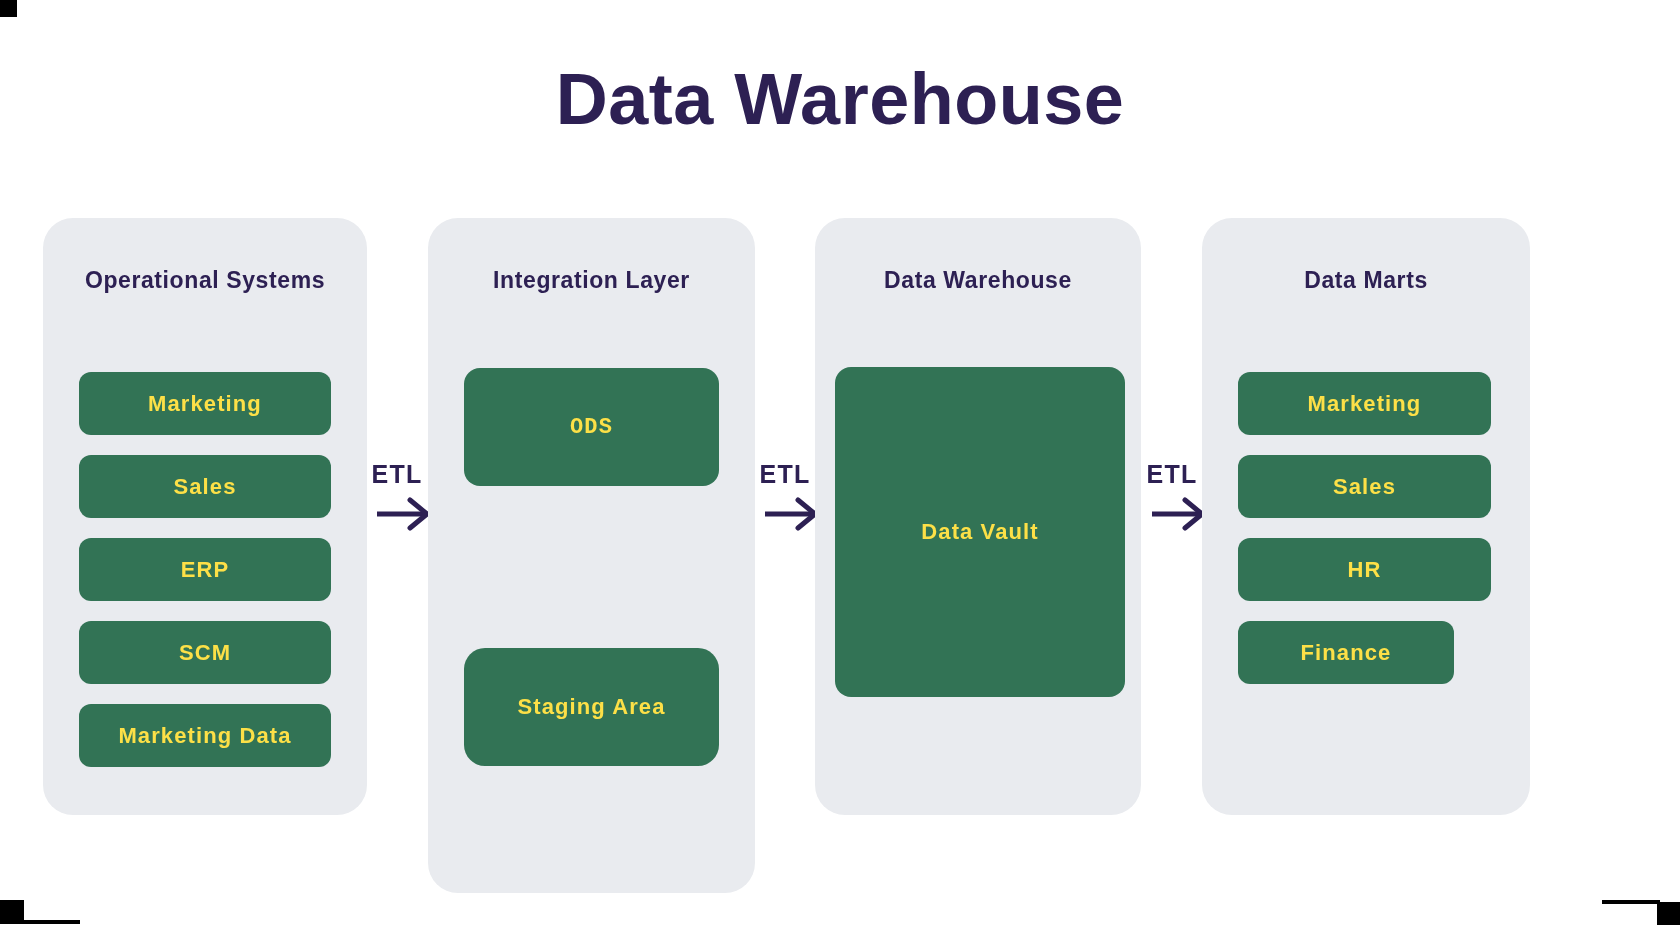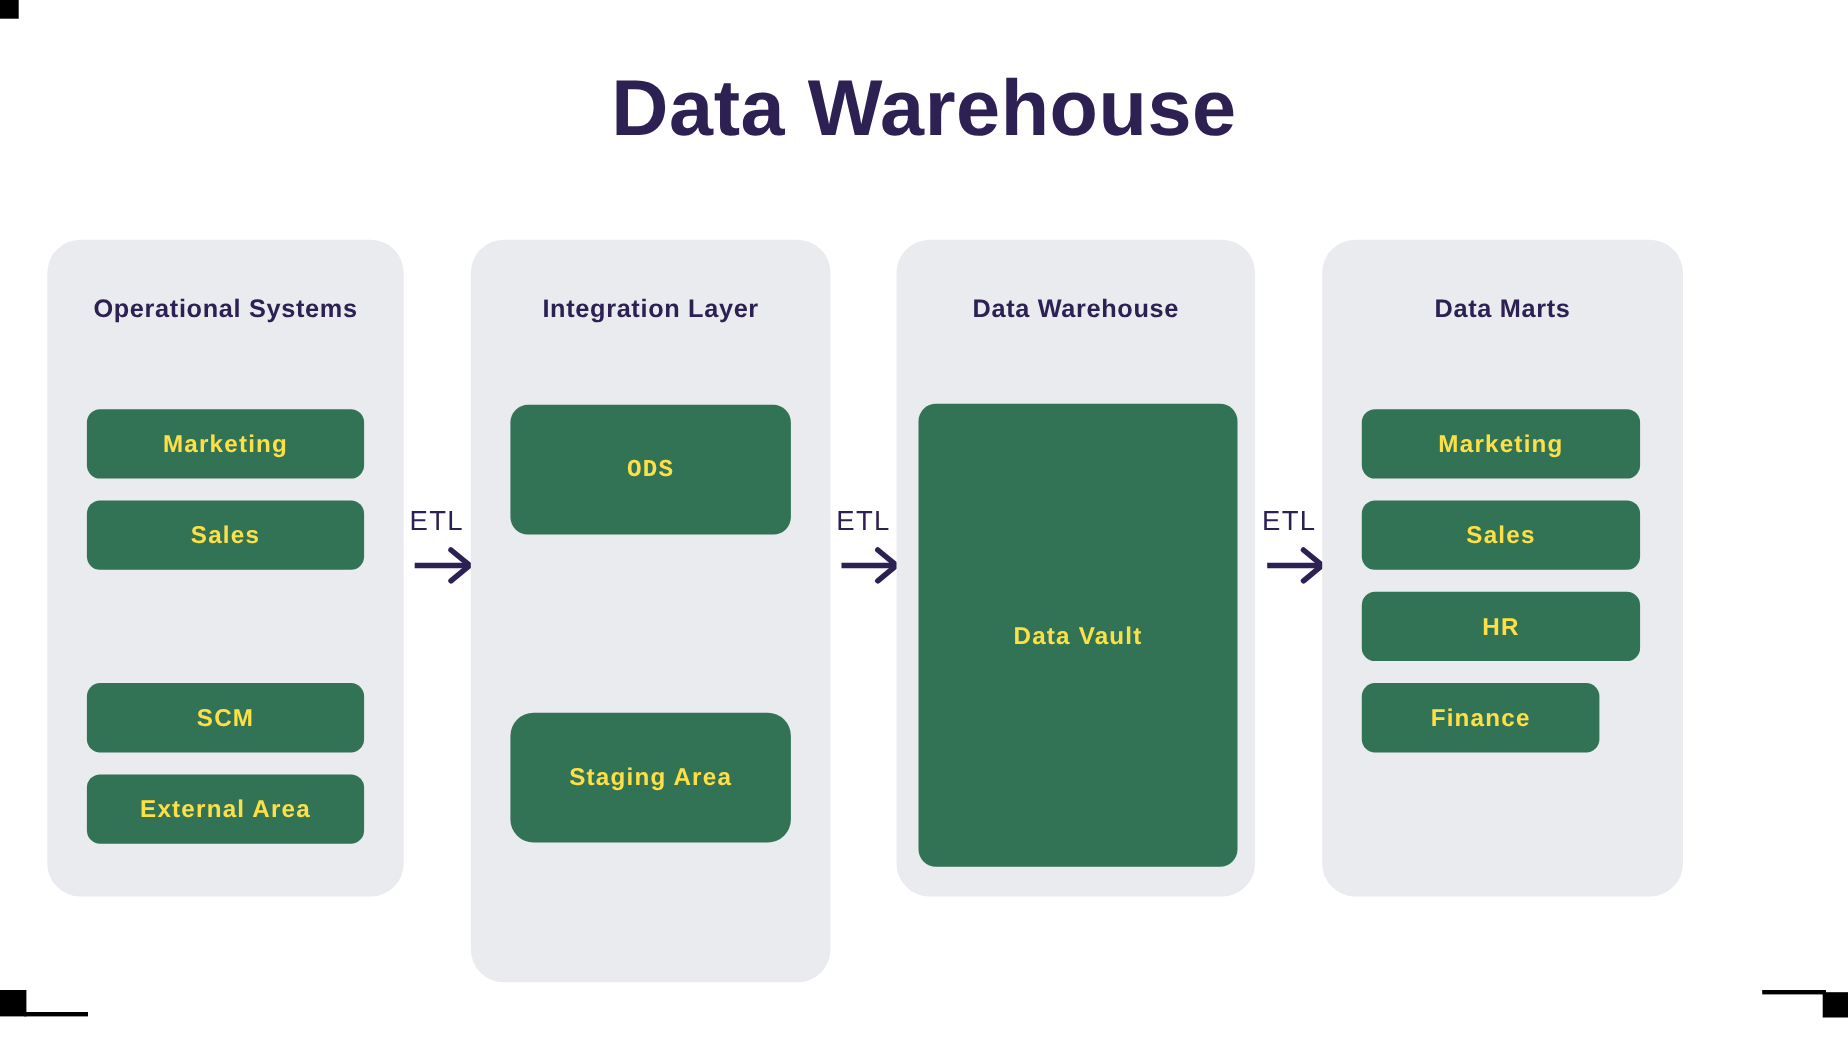--- a/index.html
+++ b/index.html
@@ -95,21 +95,21 @@
     position: absolute;
     width: 90px;
   }
   .etl-label {
     position: absolute;
     left: 0;
     top: 0;
     width: 90px;
     text-align: center;
     font-size: 25px;
-    font-weight: 400;
+    font-weight: 700;
     letter-spacing: 1.2px;
     color: #2d2053;
   }
   .etl-arrow {
     position: absolute;
     left: 5px;
     top: 34px;
     width: 80px;
     height: 40px;
   }
@@ -126,22 +126,23 @@
   <div class="crop-mark crop-br-bar"></div>
 
   <div class="title">Data Warehouse</div>
 
   <div class="stage">
 
     <div class="panel" style="left:43px; top:218px; width:324px; height:597px;">
       <div class="panel-title">Operational Systems</div>
       <div class="node" style="left:36px; top:154px; width:252px; height:63px;">Marketing</div>
       <div class="node" style="left:36px; top:237px; width:252px; height:63px;">Sales</div>
+      <div class="node" style="left:36px; top:320px; width:252px; height:63px;">ERP</div>
       <div class="node" style="left:36px; top:403px; width:252px; height:63px;">SCM</div>
-      <div class="node" style="left:36px; top:486px; width:252px; height:63px;">External Area</div>
+      <div class="node" style="left:36px; top:486px; width:252px; height:63px;">Marketing Data</div>
     </div>
 
     <div class="etl" style="left:352px; top:460px;">
       <div class="etl-label">ETL</div>
       <svg class="etl-arrow" viewBox="0 0 80 40">
         <line x1="20" y1="20" x2="68" y2="20" stroke="#2d2053" stroke-width="5" stroke-linecap="butt"></line>
         <polyline points="53,6 70,20 53,34" fill="none" stroke="#2d2053" stroke-width="5" stroke-linecap="round" stroke-linejoin="round"></polyline>
       </svg>
     </div>
 
@@ -154,21 +155,21 @@
     <div class="etl" style="left:740px; top:460px;">
       <div class="etl-label">ETL</div>
       <svg class="etl-arrow" viewBox="0 0 80 40">
         <line x1="20" y1="20" x2="68" y2="20" stroke="#2d2053" stroke-width="5" stroke-linecap="butt"></line>
         <polyline points="53,6 70,20 53,34" fill="none" stroke="#2d2053" stroke-width="5" stroke-linecap="round" stroke-linejoin="round"></polyline>
       </svg>
     </div>
 
     <div class="panel" style="left:815px; top:218px; width:326px; height:597px;">
       <div class="panel-title">Data Warehouse</div>
-      <div class="node big" style="left:20px; top:149px; width:290px; height:421px;">Data Vault</div>
+      <div class="node big" style="left:20px; top:149px; width:290px; height:330px;">Data Vault</div>
     </div>
 
     <div class="etl" style="left:1127px; top:460px;">
       <div class="etl-label">ETL</div>
       <svg class="etl-arrow" viewBox="0 0 80 40">
         <line x1="20" y1="20" x2="68" y2="20" stroke="#2d2053" stroke-width="5" stroke-linecap="butt"></line>
         <polyline points="53,6 70,20 53,34" fill="none" stroke="#2d2053" stroke-width="5" stroke-linecap="round" stroke-linejoin="round"></polyline>
       </svg>
     </div>
 

